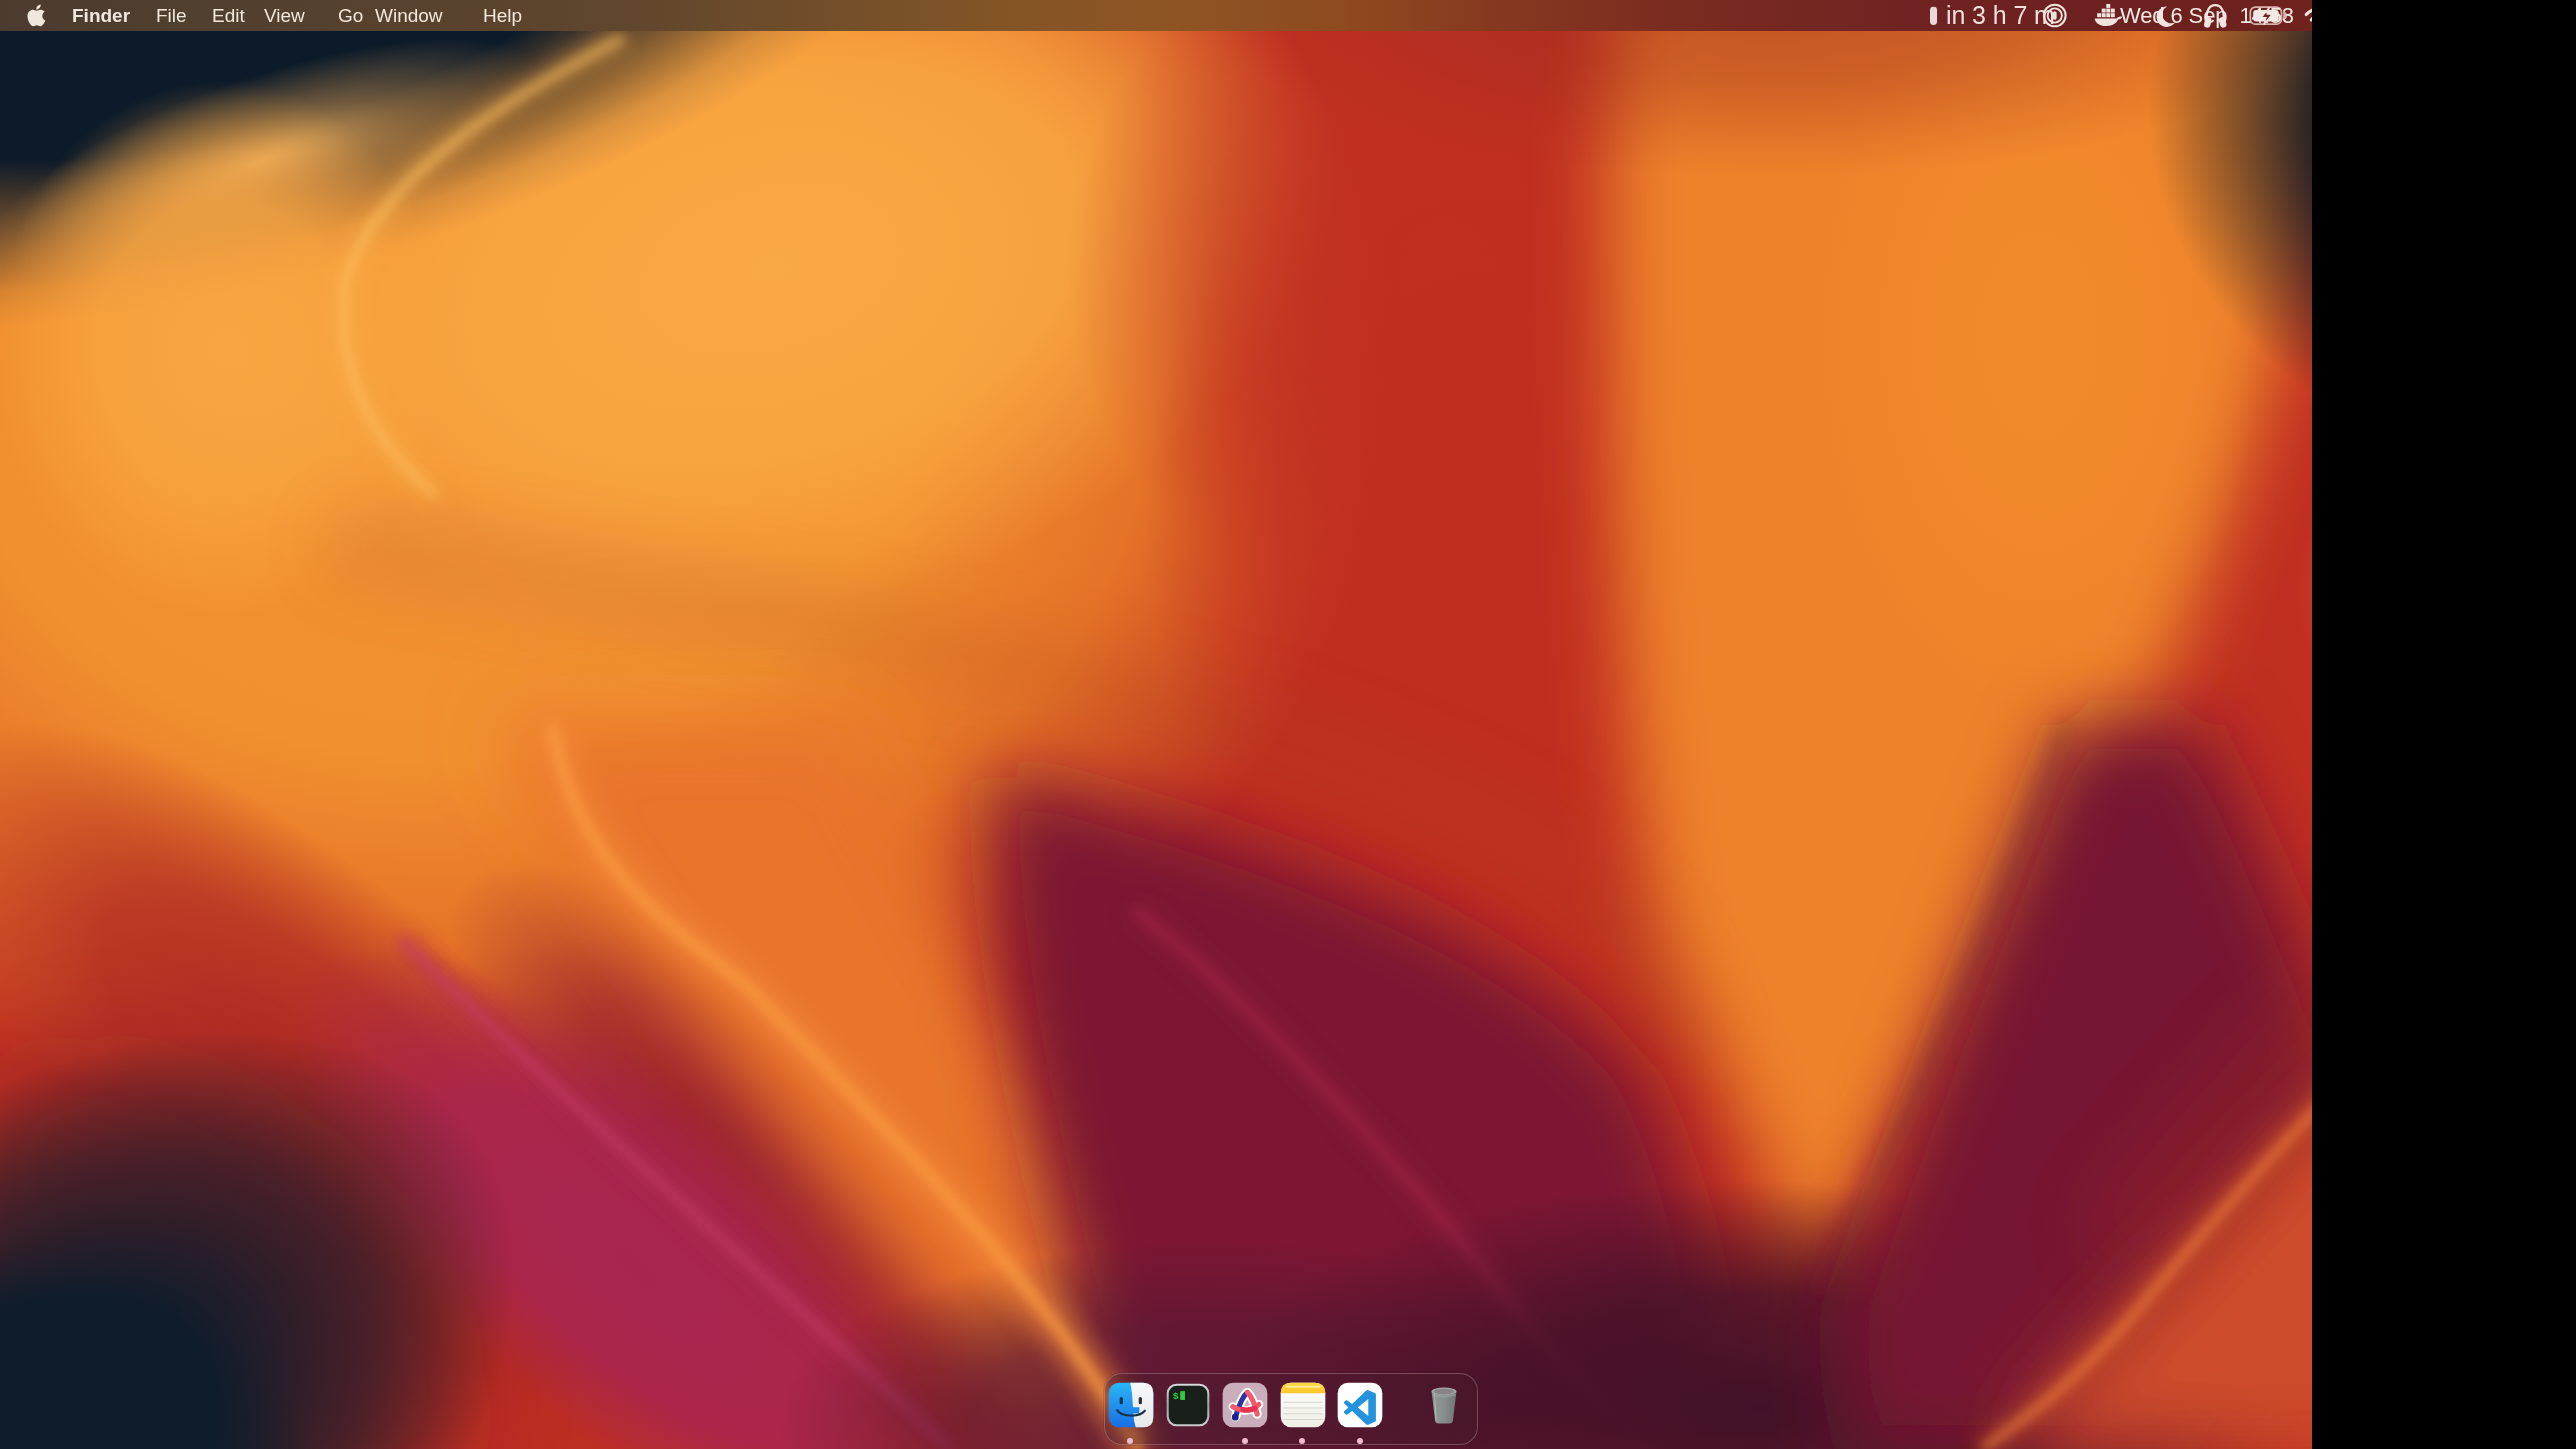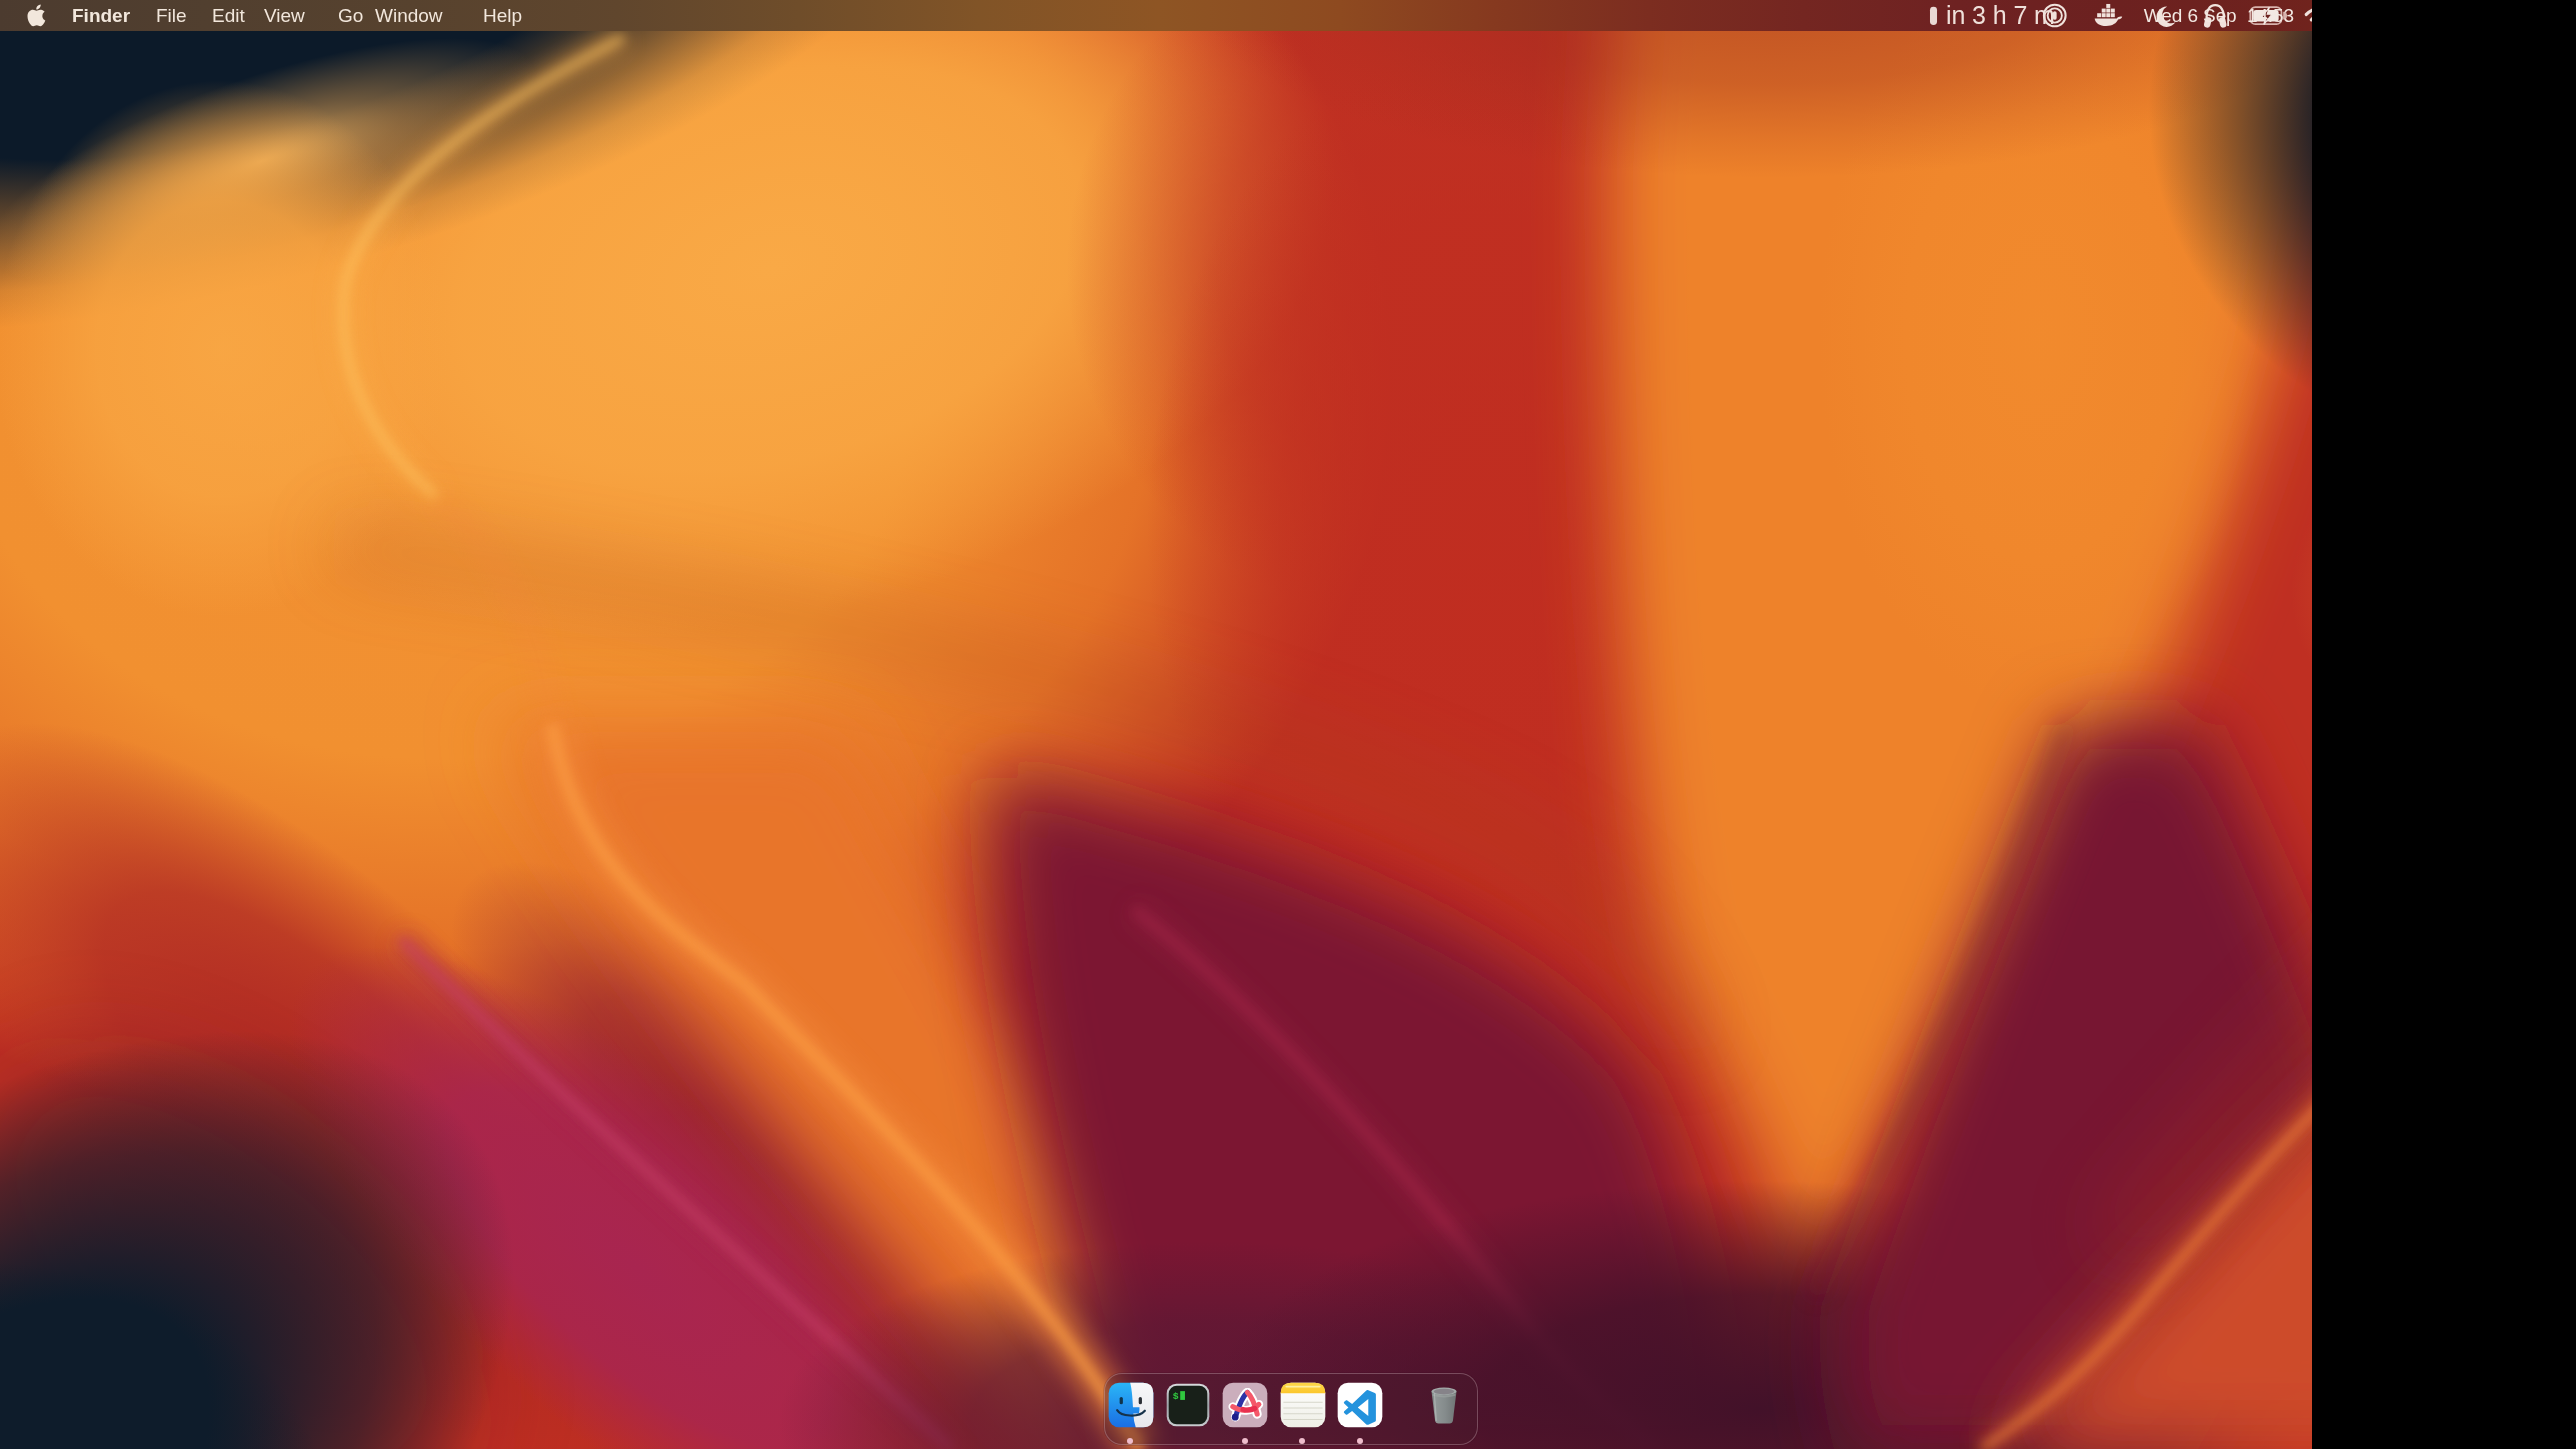--- a/index.html
+++ b/index.html
@@ -3,21 +3,21 @@
 <meta charset="utf-8">
 <style>
 html,body{margin:0;padding:0;width:2576px;height:1449px;overflow:hidden;background:#000;font-family:"Liberation Sans",sans-serif;}
 #stage{position:absolute;left:0;top:0;width:2312px;height:1449px;overflow:hidden;}
 #wall{position:absolute;left:0;top:0;}
 #menubar{position:absolute;left:0;top:0;width:2576px;height:31px;
 background:linear-gradient(90deg,#4c3b2f 0%,#513f2f 8%,#57422e 16%,#60462d 24%,#6f4d2a 31%,#815427 38%,#8e5524 45%,#8e4a20 52%,#86391f 58%,#7c2d20 64%,#742621 70%,#6e2222 76%,#6c2120 82%,#6e221e 88%,#75261b 94%,#7c2a17 100%);}
 .mitem{position:absolute;top:0;line-height:31px;font-size:19px;color:#f2e7dc;white-space:pre;}
 .b{font-weight:bold;}
 #timer{position:absolute;top:0;left:1946px;line-height:31px;font-size:25px;color:#efe0da;letter-spacing:-0.1px;}
-#clock{position:absolute;top:0;right:18px;line-height:31px;font-size:19px;color:#f3e8e2;letter-spacing:-0.1px;}
+#clock{position:absolute;top:0;right:18px;line-height:31px;font-size:22px;color:#f3e8e2;letter-spacing:-0.1px;}
 #dock{position:absolute;left:1104px;top:1373px;width:374px;height:72px;border-radius:18px;
 background:rgba(72,28,46,0.40);box-shadow:inset 0 0 0 1px rgba(240,214,224,0.28), 0 0 0 0.7px rgba(60,10,30,0.22);}
 .dicon{position:absolute;top:1382px;width:46px;height:46px;}
 .dot{position:absolute;top:1438px;width:6px;height:6px;border-radius:50%;background:#eebccb;}
 </style>
 </head>
 <body>
 <div id="stage">
 <svg id="wall" width="2576" height="1449" viewBox="0 0 3840 2160" preserveAspectRatio="none">
 <defs>

